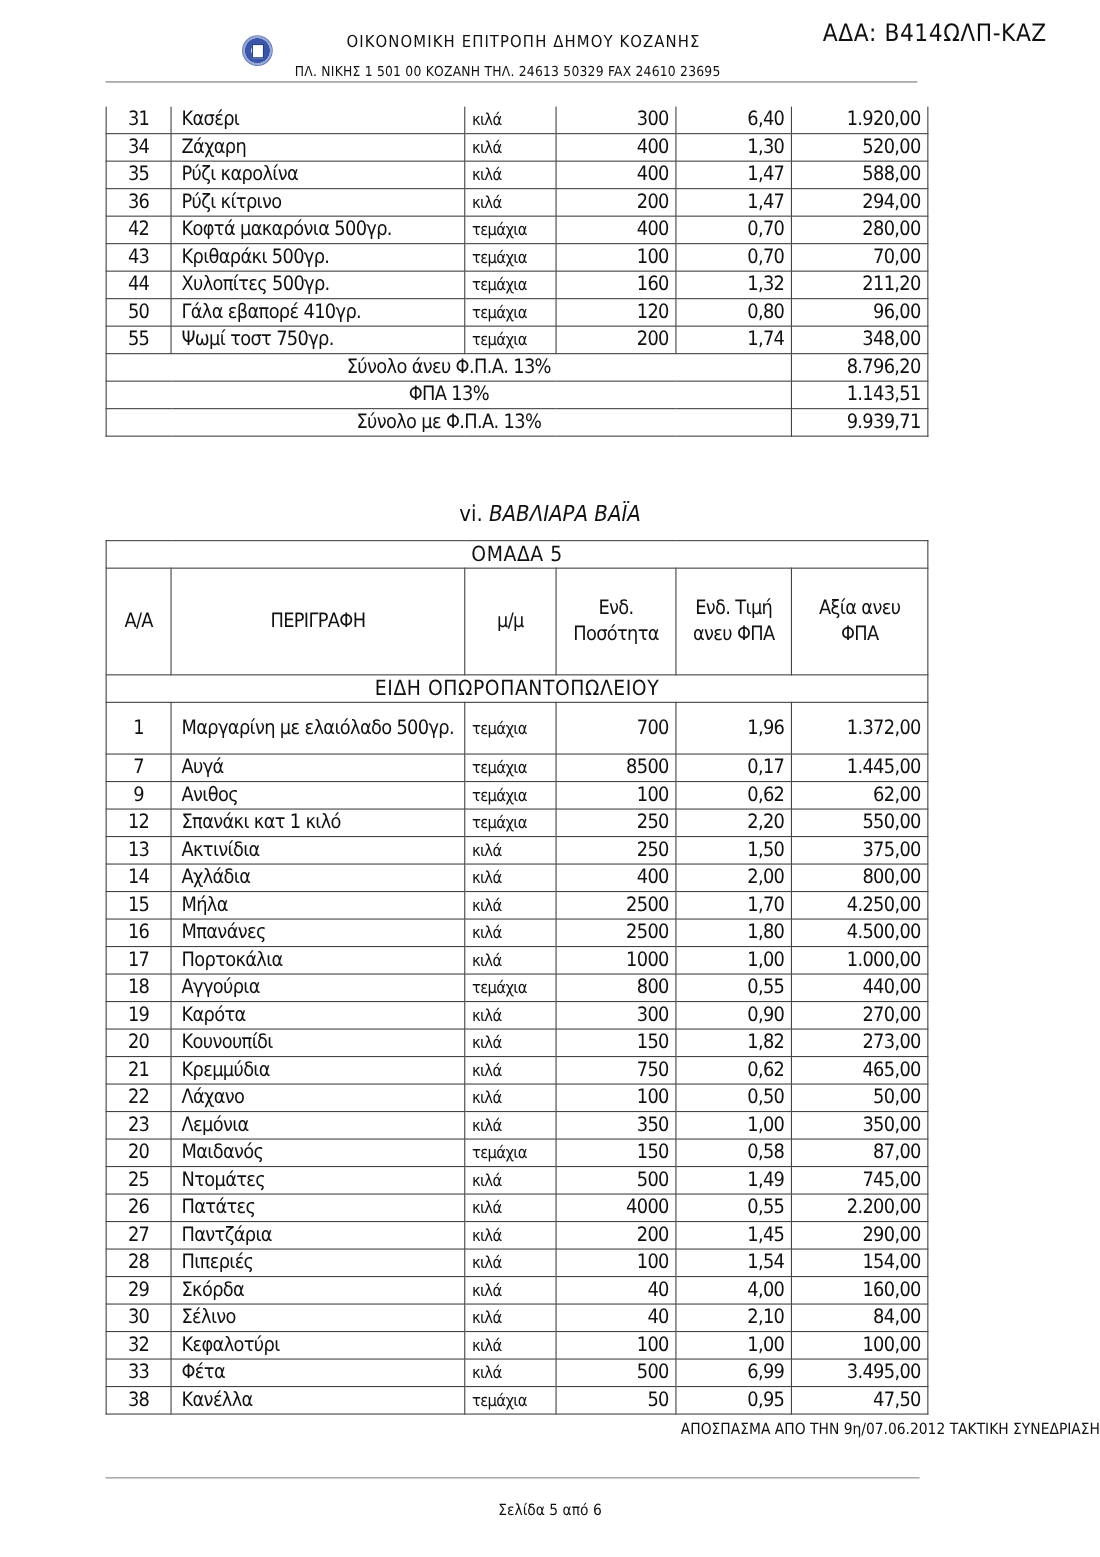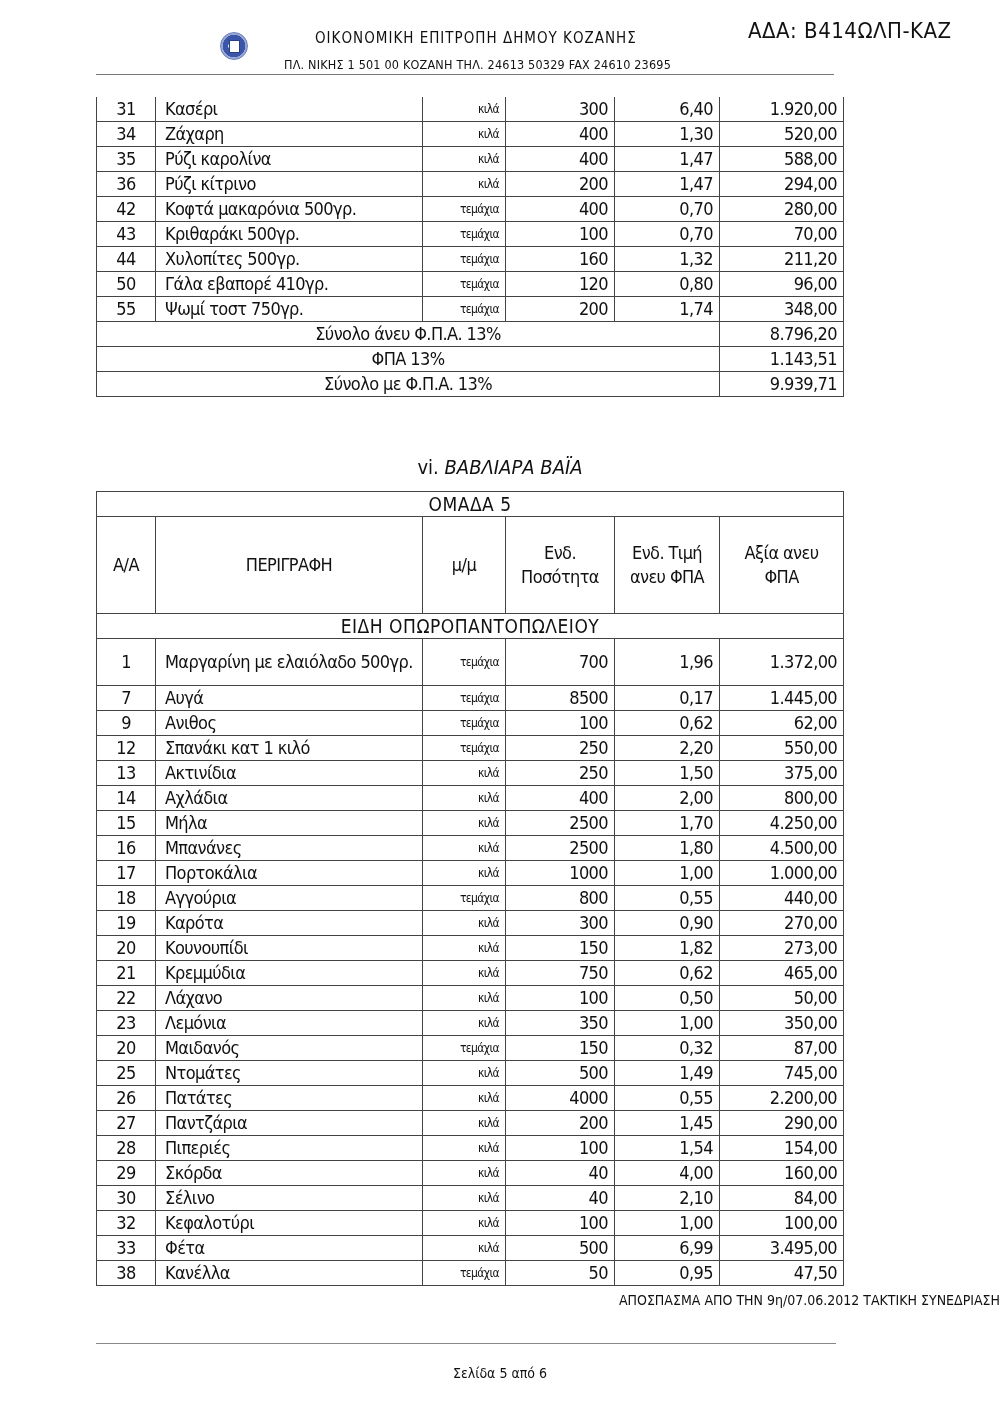--- a/index.html
+++ b/index.html
@@ -1,29 +1,29 @@
 <!DOCTYPE html>
 <html><head>
 <meta charset="utf-8">
 <style>
   html, body { margin:0; padding:0; background:#ffffff; }
   body { width:1000px; height:1415px; position:relative; font-family:"DejaVu Sans Condensed","DejaVu Sans", sans-serif; color:#111; overflow:hidden; }
   .hdr-logo { position:absolute; left:220px; top:32px; width:26px; height:26px; border-radius:50%;
     background:radial-gradient(circle at 50% 50%, #dfe6f5 0 30%, #3b56a8 32% 60%, #9aa9d4 62% 100%); border:1px solid #6b7fbf; }
   .hdr-logo::after { content:""; position:absolute; left:8px; top:7px; width:9px; height:11px; background:#ffffff; border:1px solid #2a3f8a; }
   .hdr-title { position:absolute; left:315px; top:29px; font-size:15px; letter-spacing:1px; }
-  .hdr-addr { position:absolute; left:268px; top:57px; font-size:12.5px; letter-spacing:0.2px;margin-left:16px; }
+  .hdr-addr { position:absolute; left:268px; top:57px; font-size:12.5px; letter-spacing:0.2px; }
   .hdr-ada { position:absolute; left:748px; top:18px; font-size:22px; letter-spacing:0.5px; }
   .hdr-line { position:absolute; left:96px; top:74px; width:738px; height:1px; background:#777; }
 
   table { border-collapse:collapse; position:absolute; table-layout:fixed; }
   td { border:1px solid #444; padding:0 6px; font-size:18px; line-height:24px; height:24px; white-space:nowrap; overflow:hidden; letter-spacing:-0.6px; }
   td.c-no { text-align:center; }
   td.c-desc { text-align:left; padding-left:9px; }
-  td.c-unit { text-align:right; font-size:12px; }
+  td.c-unit { text-align:left; font-size:15px; }
   td.c-num { text-align:right; }
   td.c-tot-label { text-align:center; }
 
   #t1 { left:96px; top:97px; width:747px; }
   #t1 tr:first-child td { border-top:none; }
 
   .section-title { position:absolute; left:0; width:1000px; top:455px; text-align:center; font-size:20px; }
   .section-title em { }
 
   #t2 { left:96px; top:491px; width:747px; }
@@ -288,21 +288,21 @@
         <td class="c-unit">κιλά</td>
         <td class="c-num">350</td>
         <td class="c-num">1,00</td>
         <td class="c-num">350,00</td>
       </tr>
       <tr>
         <td class="c-no">20</td>
         <td class="c-desc">Μαιδανός</td>
         <td class="c-unit">τεμάχια</td>
         <td class="c-num">150</td>
-        <td class="c-num">0,32</td>
+        <td class="c-num">0,58</td>
         <td class="c-num">87,00</td>
       </tr>
       <tr>
         <td class="c-no">25</td>
         <td class="c-desc">Ντομάτες</td>
         <td class="c-unit">κιλά</td>
         <td class="c-num">500</td>
         <td class="c-num">1,49</td>
         <td class="c-num">745,00</td>
       </tr>

